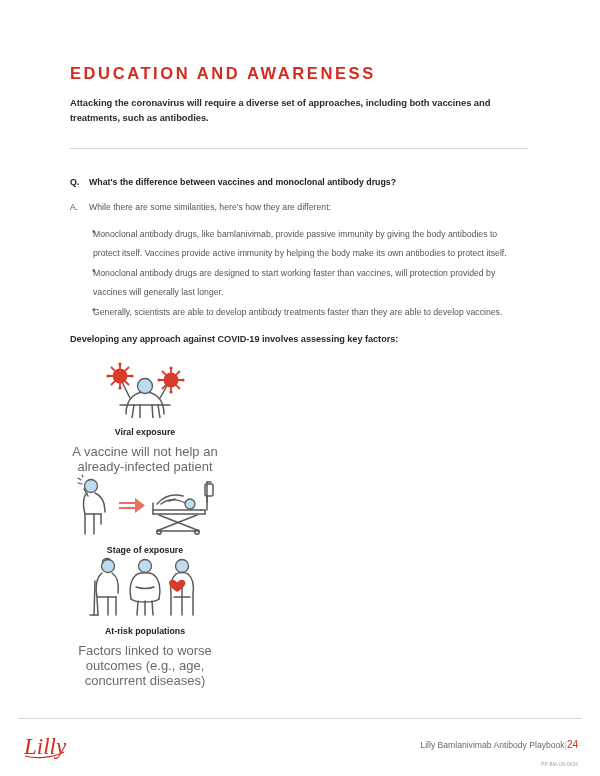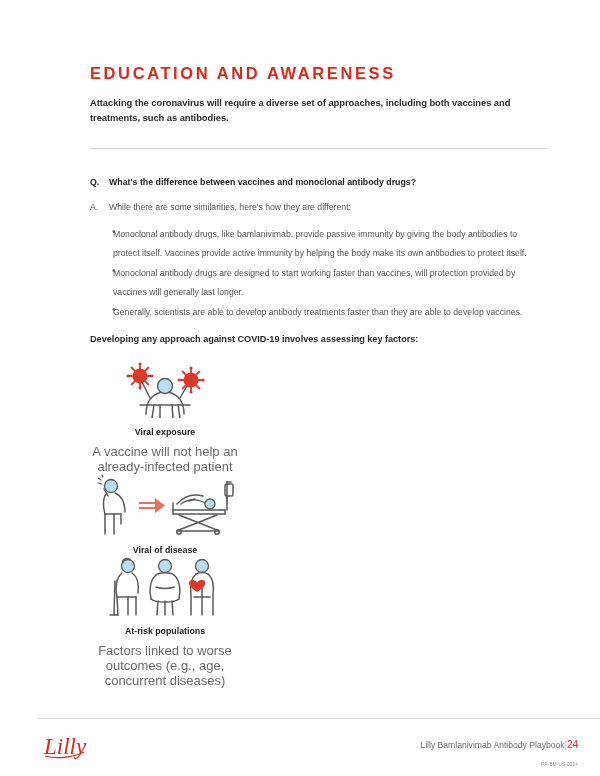--- a/index.html
+++ b/index.html
@@ -12,21 +12,20 @@
     height: 776px;
     position: relative;
     font-family: "Liberation Sans", sans-serif;
     color: #3f3f3f;
     overflow: hidden;
   }
   .page {
     position: absolute;
     inset: 0;
     background: #ffffff;
-    margin-left: 20px;
   }
 
   
   .section-title {
     position: absolute;
     left: 70px;
     top: 64px;
     font-size: 16.5px;
     font-weight: bold;
     letter-spacing: 2.6px;
@@ -354,21 +353,21 @@
             <circle cx="84" cy="58" r="2.2"></circle>
             <circle cx="122" cy="58" r="2.2"></circle>
 
             <path d="M132 36 L132 8"></path>
             <path d="M132 8 L136 8"></path>
             <rect x="130" y="10" width="8" height="12" rx="1.5"></rect>
             <path d="M132 22 L132 28"></path>
           </g>
         </svg>
       </div>
-      <div class="factor-label">Viral of disease</div>
+      <div class="factor-label">Stage of exposure</div>
     </div>
 
     <div class="factor">
       <div class="factor-art">
         <svg width="118" height="62" viewBox="0 0 118 62">
           <g fill="none" stroke="#5a5a5a" stroke-width="1.5" stroke-linecap="round">
 
             <circle cx="22" cy="11" r="6.5" fill="#bcdcf0" stroke="#5a5a5a" stroke-width="1.3"></circle>
             <path d="M17 8 C15 5 20 2 24 4" stroke-width="1.2"></path>
             <path d="M16 18 C10 23 9 33 11 42 L12 60"></path>

